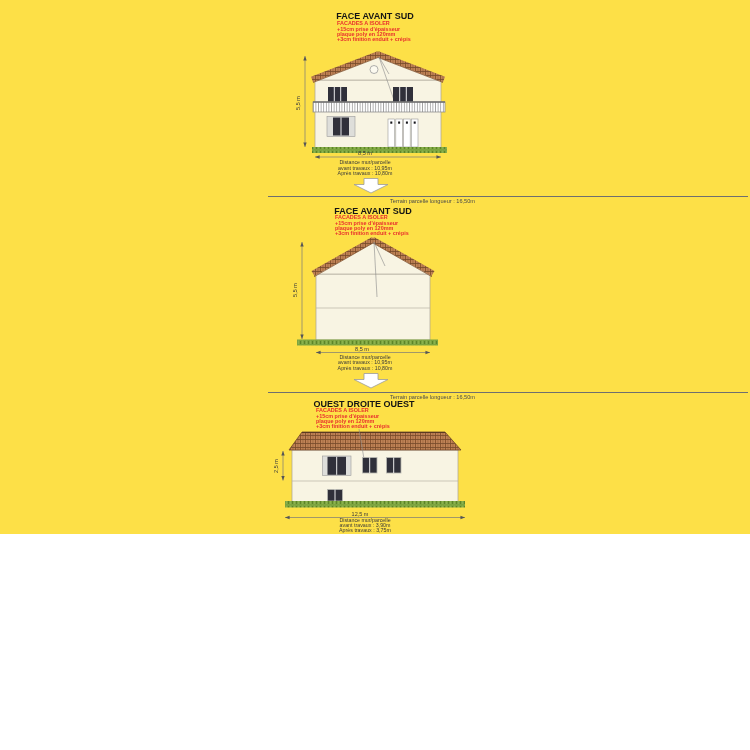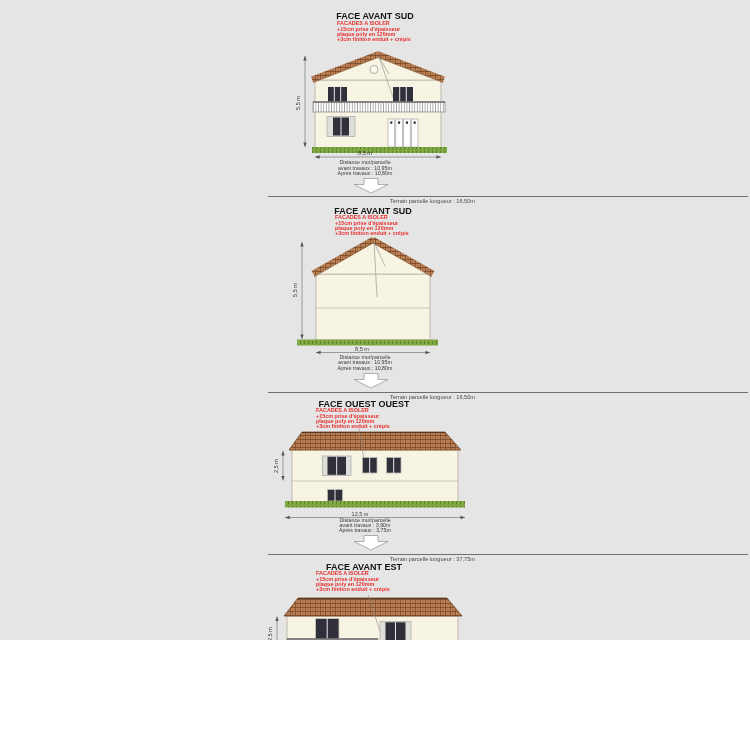--- a/index.html
+++ b/index.html
@@ -1,16 +1,16 @@
 <!DOCTYPE html>
 <html><head>
 <meta charset="utf-8">
 <style>
   html,body{margin:0;padding:0;background:#ffffff;}
-  .page{position:relative;width:750px;height:640px;background:#e5e5e5;overflow:hidden;
+  .page{position:relative;width:750px;height:534px;background:#fde047;overflow:hidden;
         font-family:"Liberation Sans",sans-serif;}
   .panel{position:absolute;left:0;top:0;width:750px;height:0;}
   .title{position:absolute;transform:translateX(-50%);font-size:9px;font-weight:bold;
          color:#141414;white-space:nowrap;}
   .note{position:absolute;color:#e8302e;font-weight:bold;font-size:8px;line-height:8px;
         transform:scale(0.68);transform-origin:left top;white-space:nowrap;}
   .terrain{position:absolute;font-size:8px;color:#4a4a4a;transform:scale(0.70);
            transform-origin:left top;white-space:nowrap;}
   .divider{position:absolute;left:268px;width:480px;height:1px;background:#6f6f6f;}
   .watermark{position:absolute;left:383px;top:727px;font-size:17px;color:#303030;
@@ -164,21 +164,21 @@
         <text class="t-small" x="365" y="364.3" text-anchor="middle">avant travaux : 10,95m</text>
         <text class="t-small" x="365" y="369.6" text-anchor="middle">Après travaux : 10,80m</text>
       </g>
       <polygon class="bigarrow" points="364,373.5 378,373.5 378,379.5 388,379.5 371,388 354,379.5 364,379.5"></polygon>
     </svg>
     <div class="divider" style="top:392px"></div>
     <div class="terrain" style="left:390px;top:393.5px">Terrain parcelle longueur : 16,50m</div>
   </div>
 
   <div class="panel">
-    <div class="title" style="left:364px;top:398.5px">FACE OUEST OUEST</div>
+    <div class="title" style="left:364px;top:398.5px">OUEST DROITE OUEST</div>
     <div class="note" style="left:316px;top:407.5px">
       <div>FACADES A ISOLER</div>
       <div>+15cm prise d'épaisseur</div>
       <div>plaque poly en 120mm</div>
       <div>+3cm finition enduit + crépis</div>
     </div>
     <svg style="left:270px;top:420px" width="230" height="136" viewBox="270 420 230 136">
       <rect class="wall" x="292" y="450" width="166" height="51.5"></rect>
       <line x1="292" y1="481" x2="458" y2="481" stroke="#b9b3a4" stroke-width="0.7"></line>
       <g>

